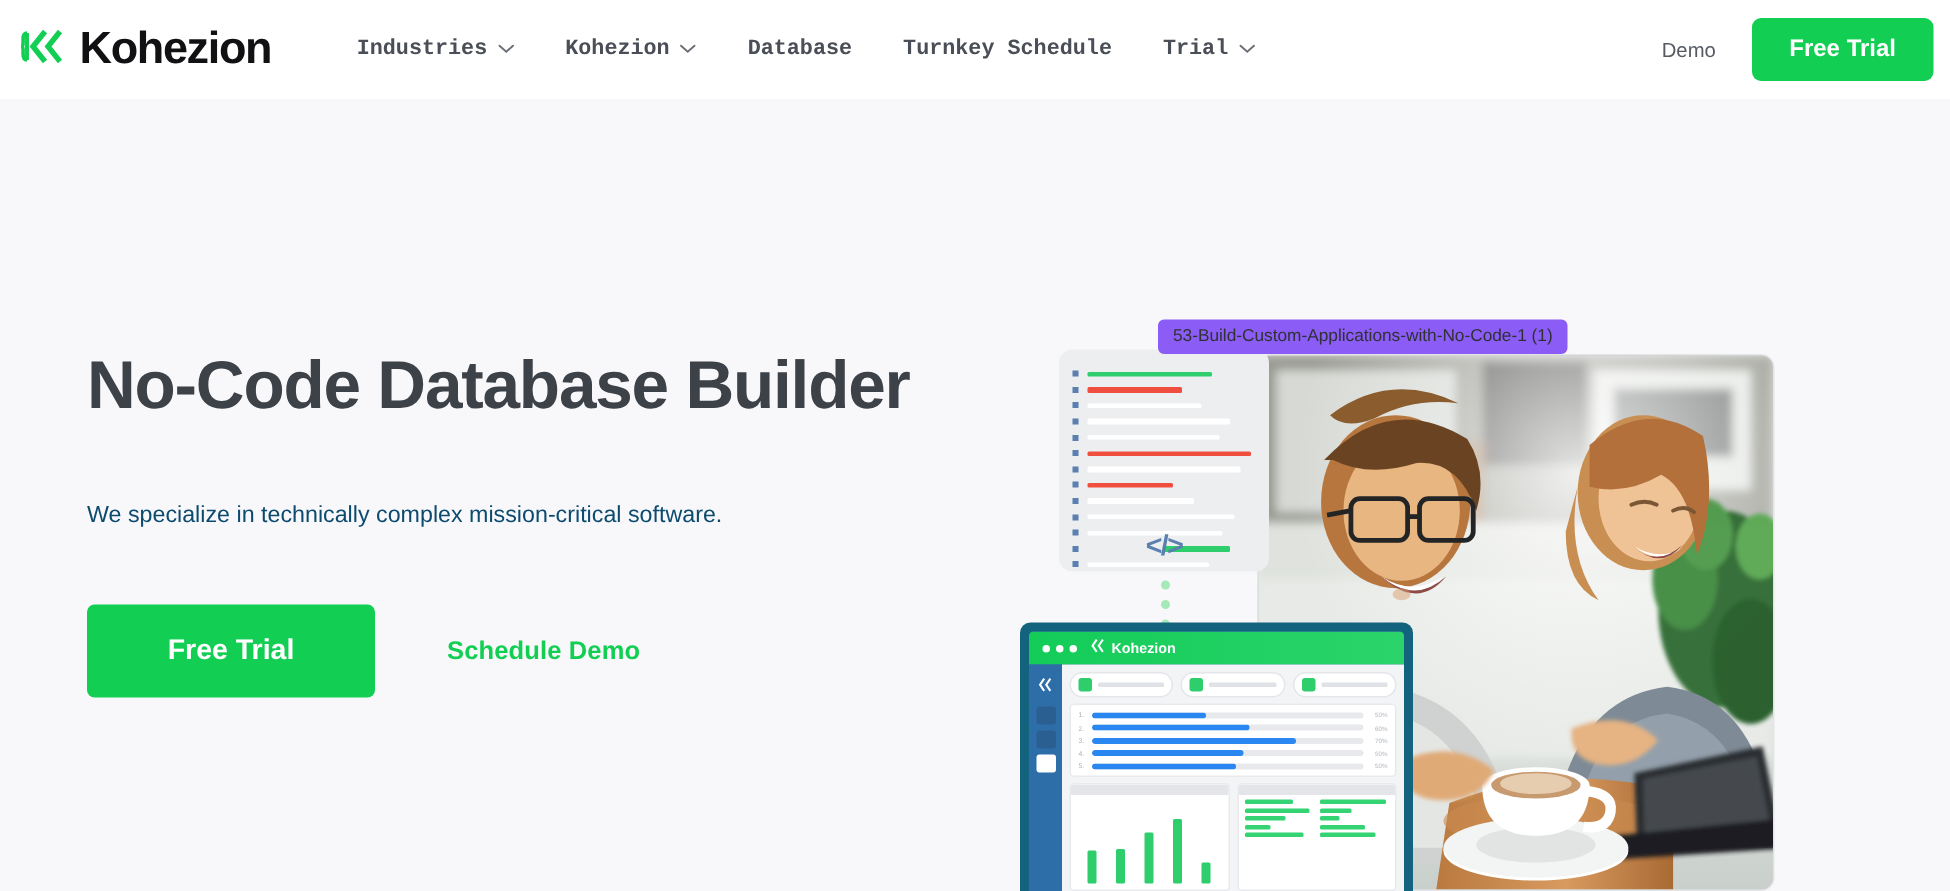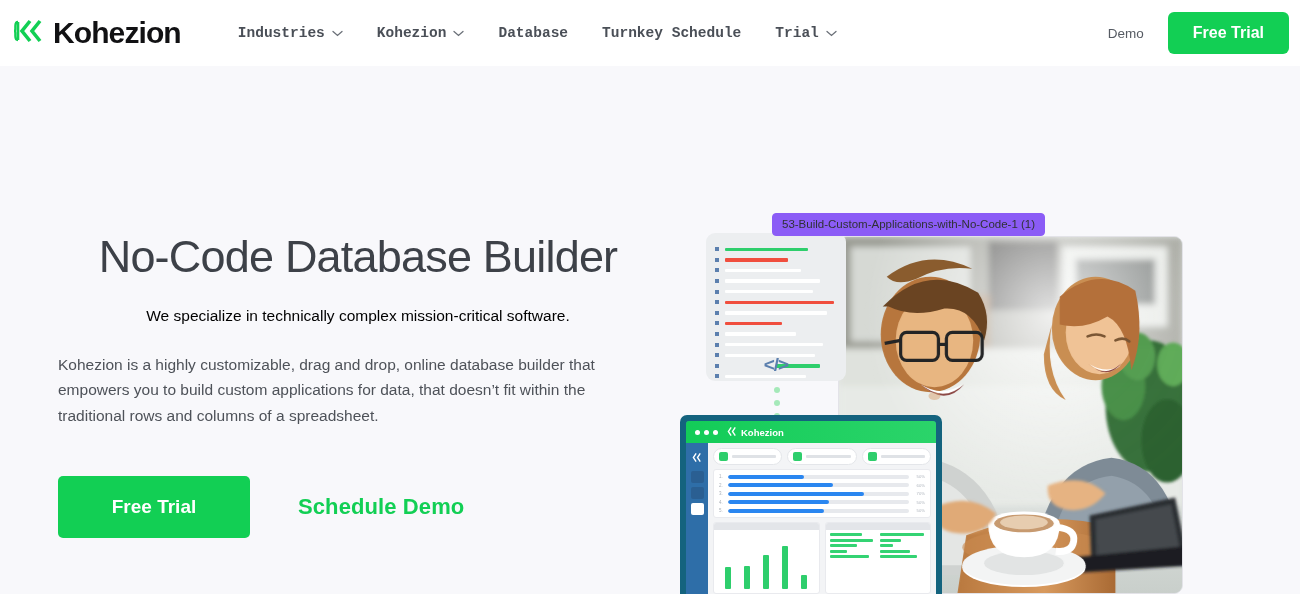--- a/index.html
+++ b/index.html
@@ -52,42 +52,42 @@
   .btn-trial-sm {
     background: #12cf54; color: #fff;
     font-size: 16px; font-weight: 700;
     padding: 13px 25px; border-radius: 6px;
     border: none; cursor: pointer; line-height: 1;
   }
 
   
   .hero-left { position: absolute; left: 58px; top: 232px; width: 600px; }
   .hero-title {
-    font-size: 45px; font-weight: 400; color: #3d4148;
-    letter-spacing: -0.8px; line-height: 1.12; text-align: center;
+    font-size: 45px; font-weight: 700; color: #3d4148;
+    letter-spacing: -0.8px; line-height: 1.12;
   }
   .hero-p1 {
-    margin-top: 22px;
-    font-size: 15.5px; color: #000000; line-height: 1.5; text-align: center;
+    margin-top: 50px;
+    font-size: 15.5px; color: #0c4a6e; line-height: 1.5;
   }
   .hero-p2 {
     margin-top: 24px;
     font-size: 15.5px; color: #4e5259; line-height: 1.66;
     max-width: 555px;
   }
   .hero-cta { margin-top: 47px; display: flex; align-items: center; gap: 48px; }
   .btn-trial-lg {
     background: #12cf54; color: #fff;
     font-size: 19px; font-weight: 700;
     width: 192px; height: 62px; border-radius: 5px;
     border: none; cursor: pointer;
     display: flex; align-items: center; justify-content: center;
   }
   .link-demo {
-    color: #12cf54; font-size: 22px; font-weight: 700;
+    color: #12cf54; font-size: 17px; font-weight: 700;
     cursor: pointer; letter-spacing: 0.1px;
   }
 
   
   .tooltip {
     position: absolute; left: 772px; top: 213px;
     background: #8b5cf6;
     border: 1px solid #8b5cf6;
     border-radius: 4px;
     padding: 4px 9px 5px;
@@ -254,21 +254,20 @@
 
   <div class="header-right">
     <span class="login-link">Demo</span>
     <button class="btn-trial-sm">Free Trial</button>
   </div>
 </div>
 
 <div class="hero-left">
   <h1 class="hero-title">No-Code Database Builder</h1>
   <p class="hero-p1">We specialize in technically complex mission-critical software.</p>
-  <p class="hero-p2">Kohezion is a highly customizable, drag and drop, online database builder that empowers you to build custom applications for data, that doesn’t fit within the traditional rows and columns of a spreadsheet.</p>
   <div class="hero-cta">
     <button class="btn-trial-lg">Free Trial</button>
     <span class="link-demo">Schedule Demo</span>
   </div>
 </div>
 
 <div class="tooltip">53-Build-Custom-Applications-with-No-Code-1 (1)</div>
 
 <div class="hero-art">
 

